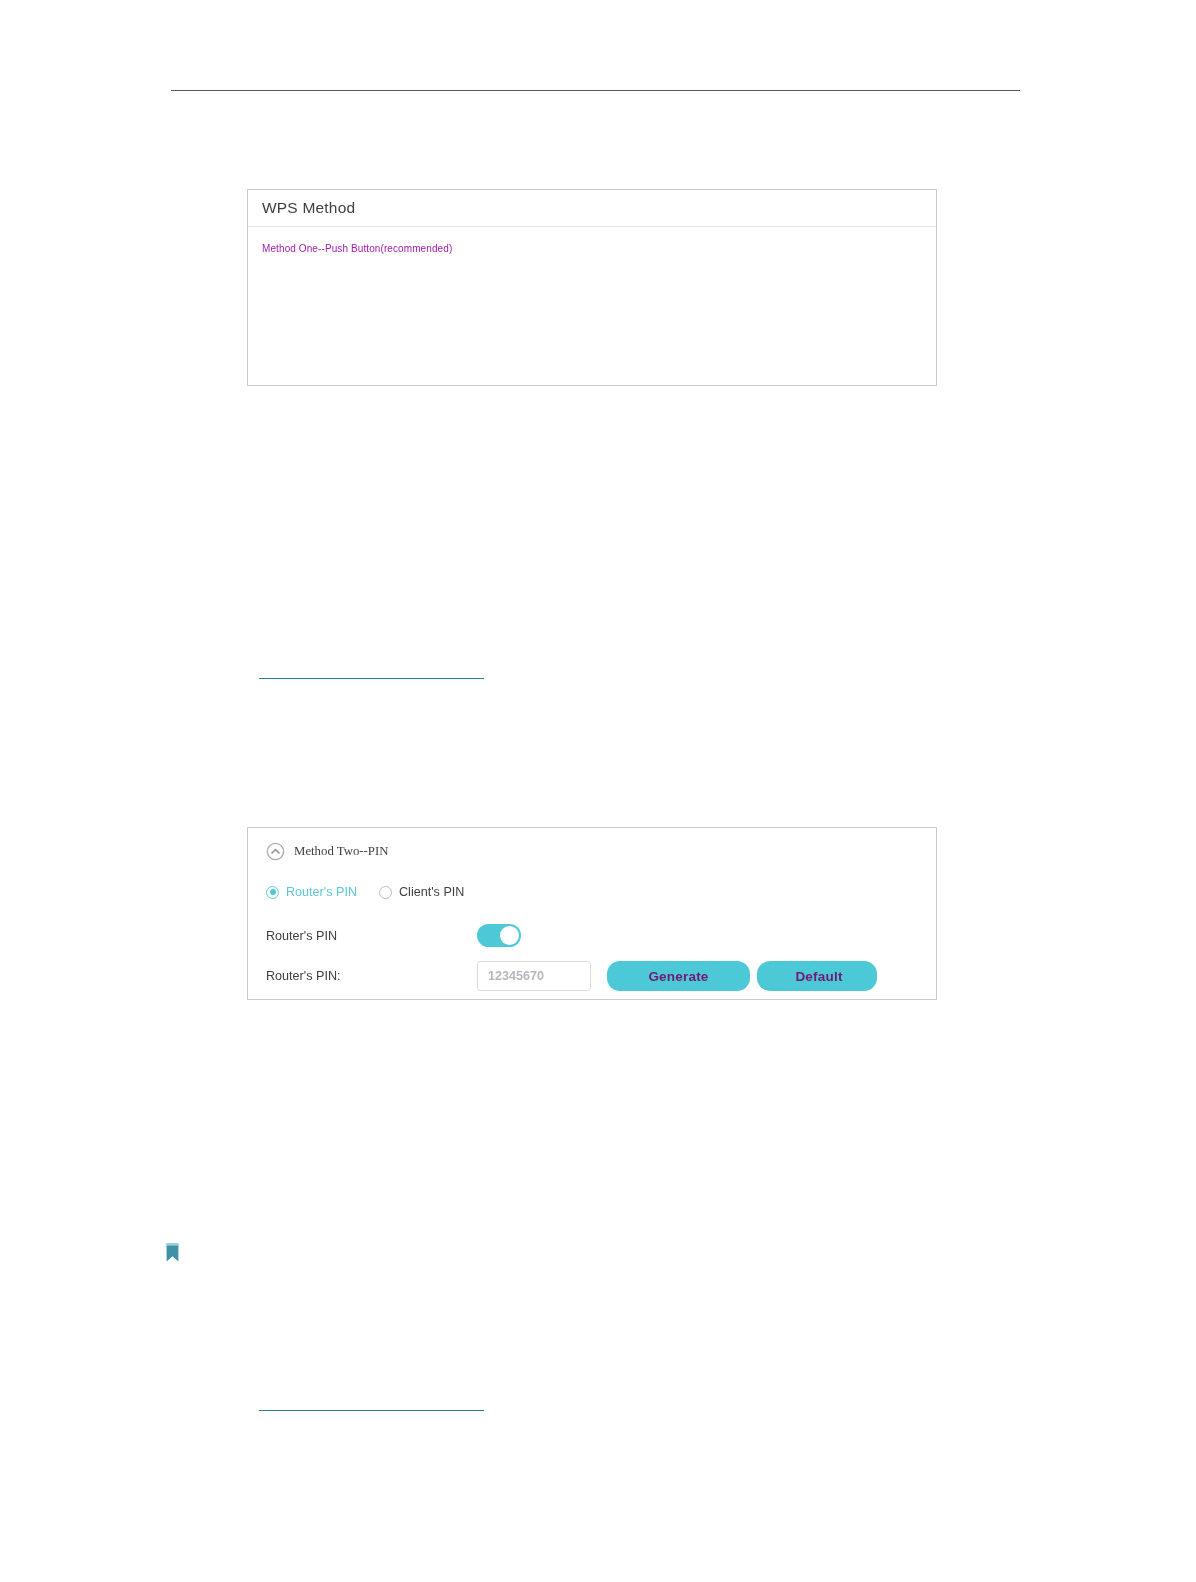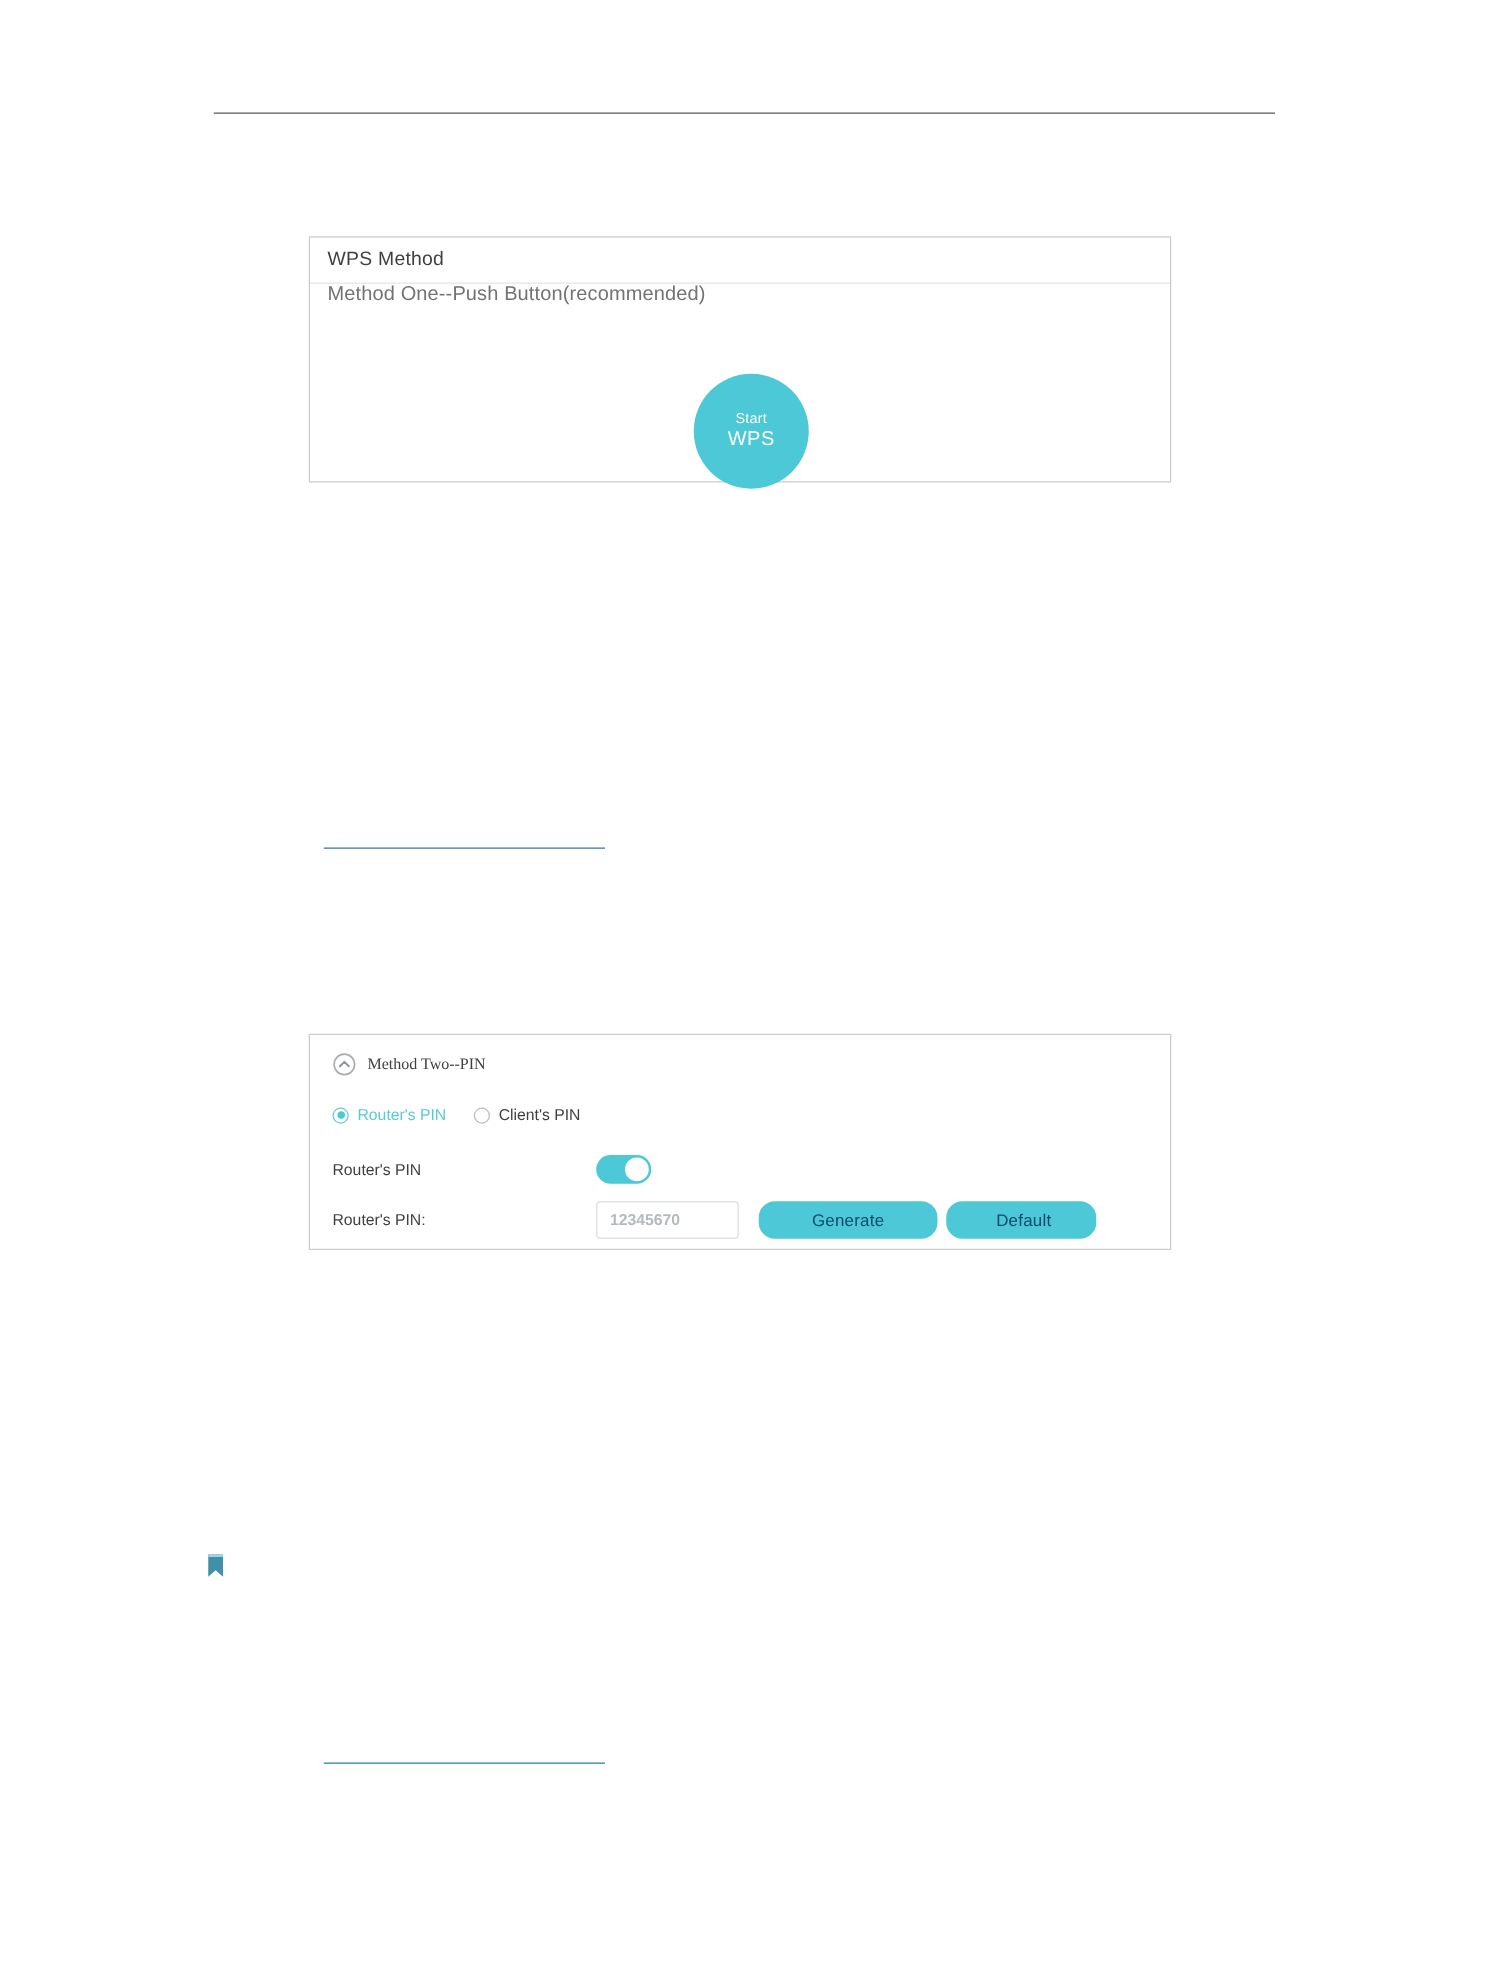--- a/index.html
+++ b/index.html
@@ -56,23 +56,23 @@
     color: #3f3f3f;
     letter-spacing: 0.2px;
   }
   .panel-body {
     position: relative;
     height: calc(100% - 37px);
   }
   .method-one-label {
     position: absolute;
     left: 14px;
-    top: 0;
-    font-size: 16px;
-    color: #737373;
+    top: 16px;
+    font-size: 10px;
+    color: #a21caf;
     letter-spacing: 0.1px;
     white-space: nowrap;
   }
 
   
   .wps-start-button {
     position: absolute;
     left: 307px;
     top: 72px;
     width: 92px;
@@ -260,49 +260,46 @@
     font-weight: bold;
   }
   .pin-input::placeholder { color: #b4b9bd; }
 
   
   .action-button {
     height: 30px;
     border: none;
     border-radius: 13px;
     background: #4cc8d6;
-    color: #0c4a6e;
+    color: #701a75;
     font-family: "Liberation Sans", sans-serif;
     font-size: 13.5px;
     letter-spacing: 0.2px;
     cursor: pointer;
     flex: none;
+    font-weight: bold;
   }
   #button-generate { width: 143px; margin-left: 16px; }
   #button-default  { width: 120px; margin-left: 7px; padding-left: 10px; }
 </style>
 </head>
 <body>
 
 <div class="page-header-rule"></div>
 
 <div class="panel" id="panel-wps-method">
 
   <div class="panel-title-bar">
     <span class="panel-title">WPS Method</span>
   </div>
 
   <div class="panel-body">
 
     <div class="method-one-label">Method One--Push Button(recommended)</div>
 
-    <div class="wps-start-button">
-      <span class="wps-start-small">Start</span>
-      <span class="wps-start-big">WPS</span>
-    </div>
 
   </div>
 </div>
 
 <div class="link-underline" id="link-underline-one"></div>
 
 <div class="panel" id="panel-method-two-pin">
   <div class="pin-body">
 
     <div class="collapse-row">

